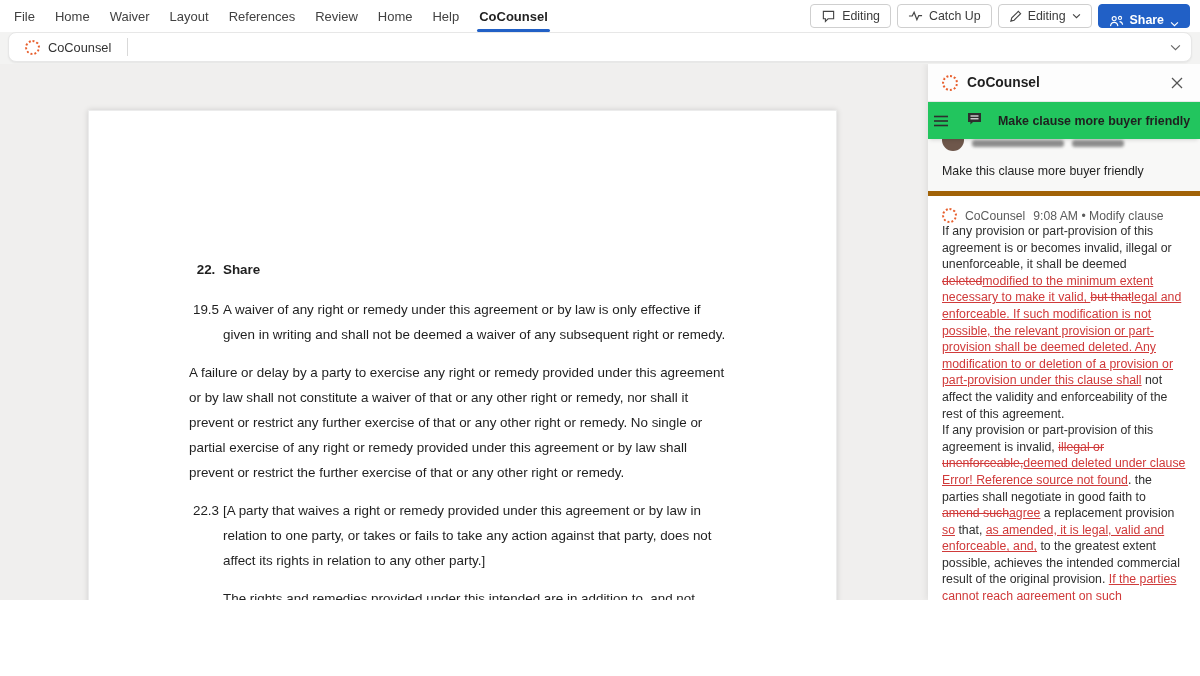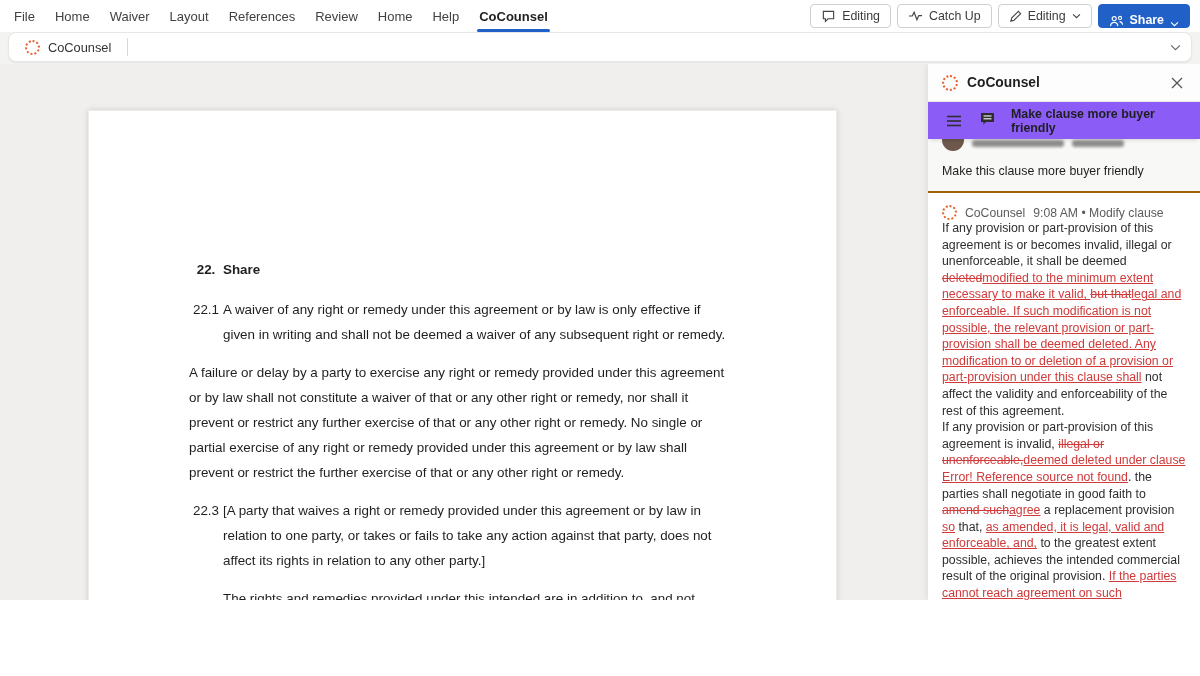--- a/index.html
+++ b/index.html
@@ -43,23 +43,23 @@
   .doc-row{display:flex;margin-bottom:13px;width:544px;}
   .doc-row.doc-heading{font-weight:bold;margin-top:3px;margin-bottom:15px;}
   .doc-num{flex:0 0 34px;text-align:center;}
   .doc-text{flex:1;}
 
   
   .panel{position:absolute;right:0;top:0;bottom:0;width:272px;background:#fff;box-shadow:-2px 0 6px rgba(0,0,0,.07);display:flex;flex-direction:column;overflow:hidden;}
   .panel-header{flex:0 0 38px;display:flex;align-items:center;gap:9px;padding:0 14px;border-bottom:1px solid #e8e8e8;background:#fdfdfd;}
   .panel-title{font-size:13.8px;font-weight:bold;color:#1f1f1f;flex:1;}
   .icon-btn{background:transparent;border:none;cursor:pointer;display:flex;align-items:center;justify-content:center;padding:2px;color:#555;}
-  .panel-subheader{flex:0 0 37px;display:flex;align-items:center;gap:16px;padding:0 16px;background:#8b5cf6;box-shadow:0 3px 4px -2px rgba(0,0,0,.14);position:relative;z-index:2;}
+  .panel-subheader{flex:0 0 37px;display:flex;align-items:center;gap:16px;padding:0 3px;background:#22c55e;box-shadow:0 3px 4px -2px rgba(0,0,0,.14);position:relative;z-index:2;}
   .thread-title{font-size:12.4px;font-weight:bold;color:#1f1f1f;}
-  .query-block{background:#f8f8f7;padding:0 14px 12px;border-bottom:2px solid #a16207;}
+  .query-block{background:#f8f8f7;padding:0 14px 12px;border-bottom:5px solid #a16207;}
   .avatar-cut{height:14px;overflow:hidden;display:flex;align-items:flex-start;gap:8px;}
   .avatar{width:22px;height:22px;border-radius:50%;background:#6e574b;transform:translateY(-10px);flex:0 0 auto;}
   .blur-bar{height:7px;border-radius:3px;background:#8d8d8d;filter:blur(1.5px);margin-top:1px;}
   .query-text{margin-top:10px;font-size:12.4px;color:#1f1f1f;line-height:16px;}
   .response{padding:12px 14px 0;flex:1;display:flex;flex-direction:column;}
   .resp-meta{display:flex;align-items:center;gap:8px;font-size:12.2px;color:#5c5c5c;}
   .resp-heading{font-size:13.4px;font-weight:bold;color:#111;margin:13px 0 8px;}
   .resp-p{font-size:12.3px;line-height:16.6px;color:#2e2e2e;}
   .p-del{color:var(--track-red-panel);text-decoration:line-through;}
   .p-ins{color:var(--track-red-panel);text-decoration:underline;text-align:center;}
@@ -146,21 +146,21 @@
   </div>
 
   <main class="workspace">
     <section class="page">
       <div id="doc-body" class="doc">
           <div class="doc-row doc-heading">
             <span class="doc-num">22.</span>
             <span class="doc-text">Share</span>
           </div>
           <div class="doc-row">
-            <span class="doc-num">22.1</span>
+            <span class="doc-num">19.5</span>
             <span class="doc-text"><span>A waiver of any right or remedy under this agreement or by law is only effective if given in writing and shall not be deemed a waiver of any subsequent right or remedy.</span></span>
           </div>
           <div class="doc-row">
             <span class="doc-text"><span>A failure or delay by a party to exercise any right or remedy provided under this agreement or by law shall not constitute a waiver of that or any other right or remedy, nor shall it prevent or restrict any further exercise of that or any other right or remedy. No single or partial exercise of any right or remedy provided under this agreement or by law shall prevent or restrict the further exercise of that or any other right or remedy.</span></span>
           </div>
           <div class="doc-row">
             <span class="doc-num">22.3</span>
             <span class="doc-text"><span>[A party that waives a right or remedy provided under this agreement or by law in relation to one party, or takes or fails to take any action against that party, does not affect its rights in relation to any other party.]</span></span>
           </div>
           <div class="doc-row">

